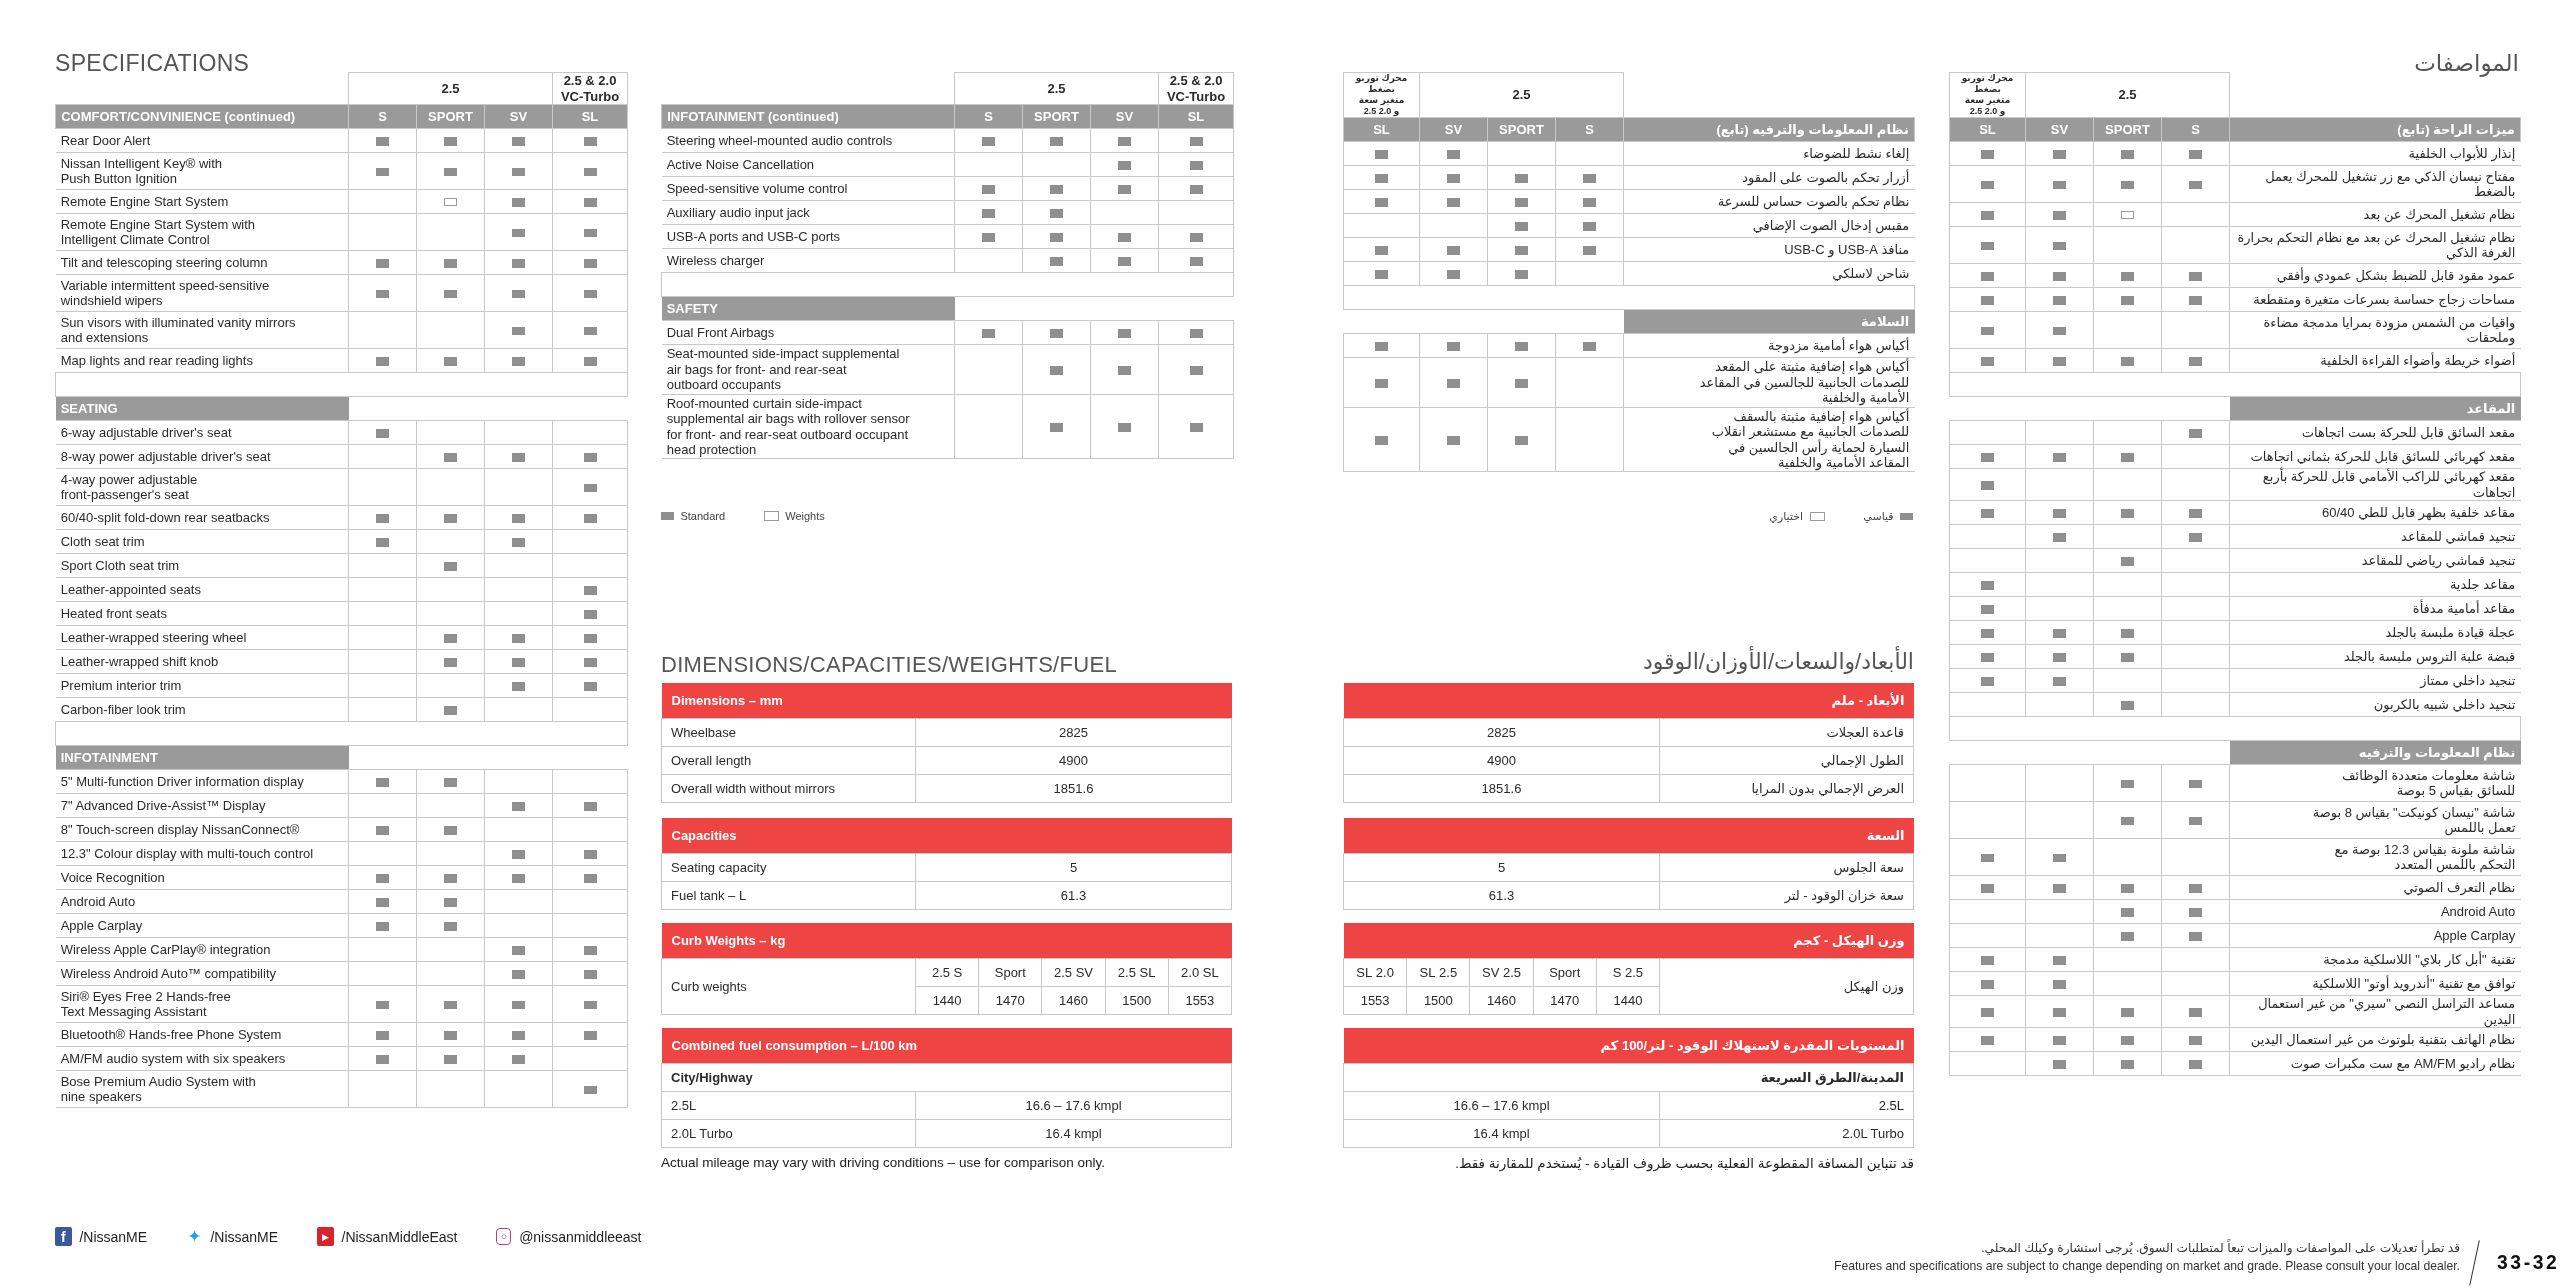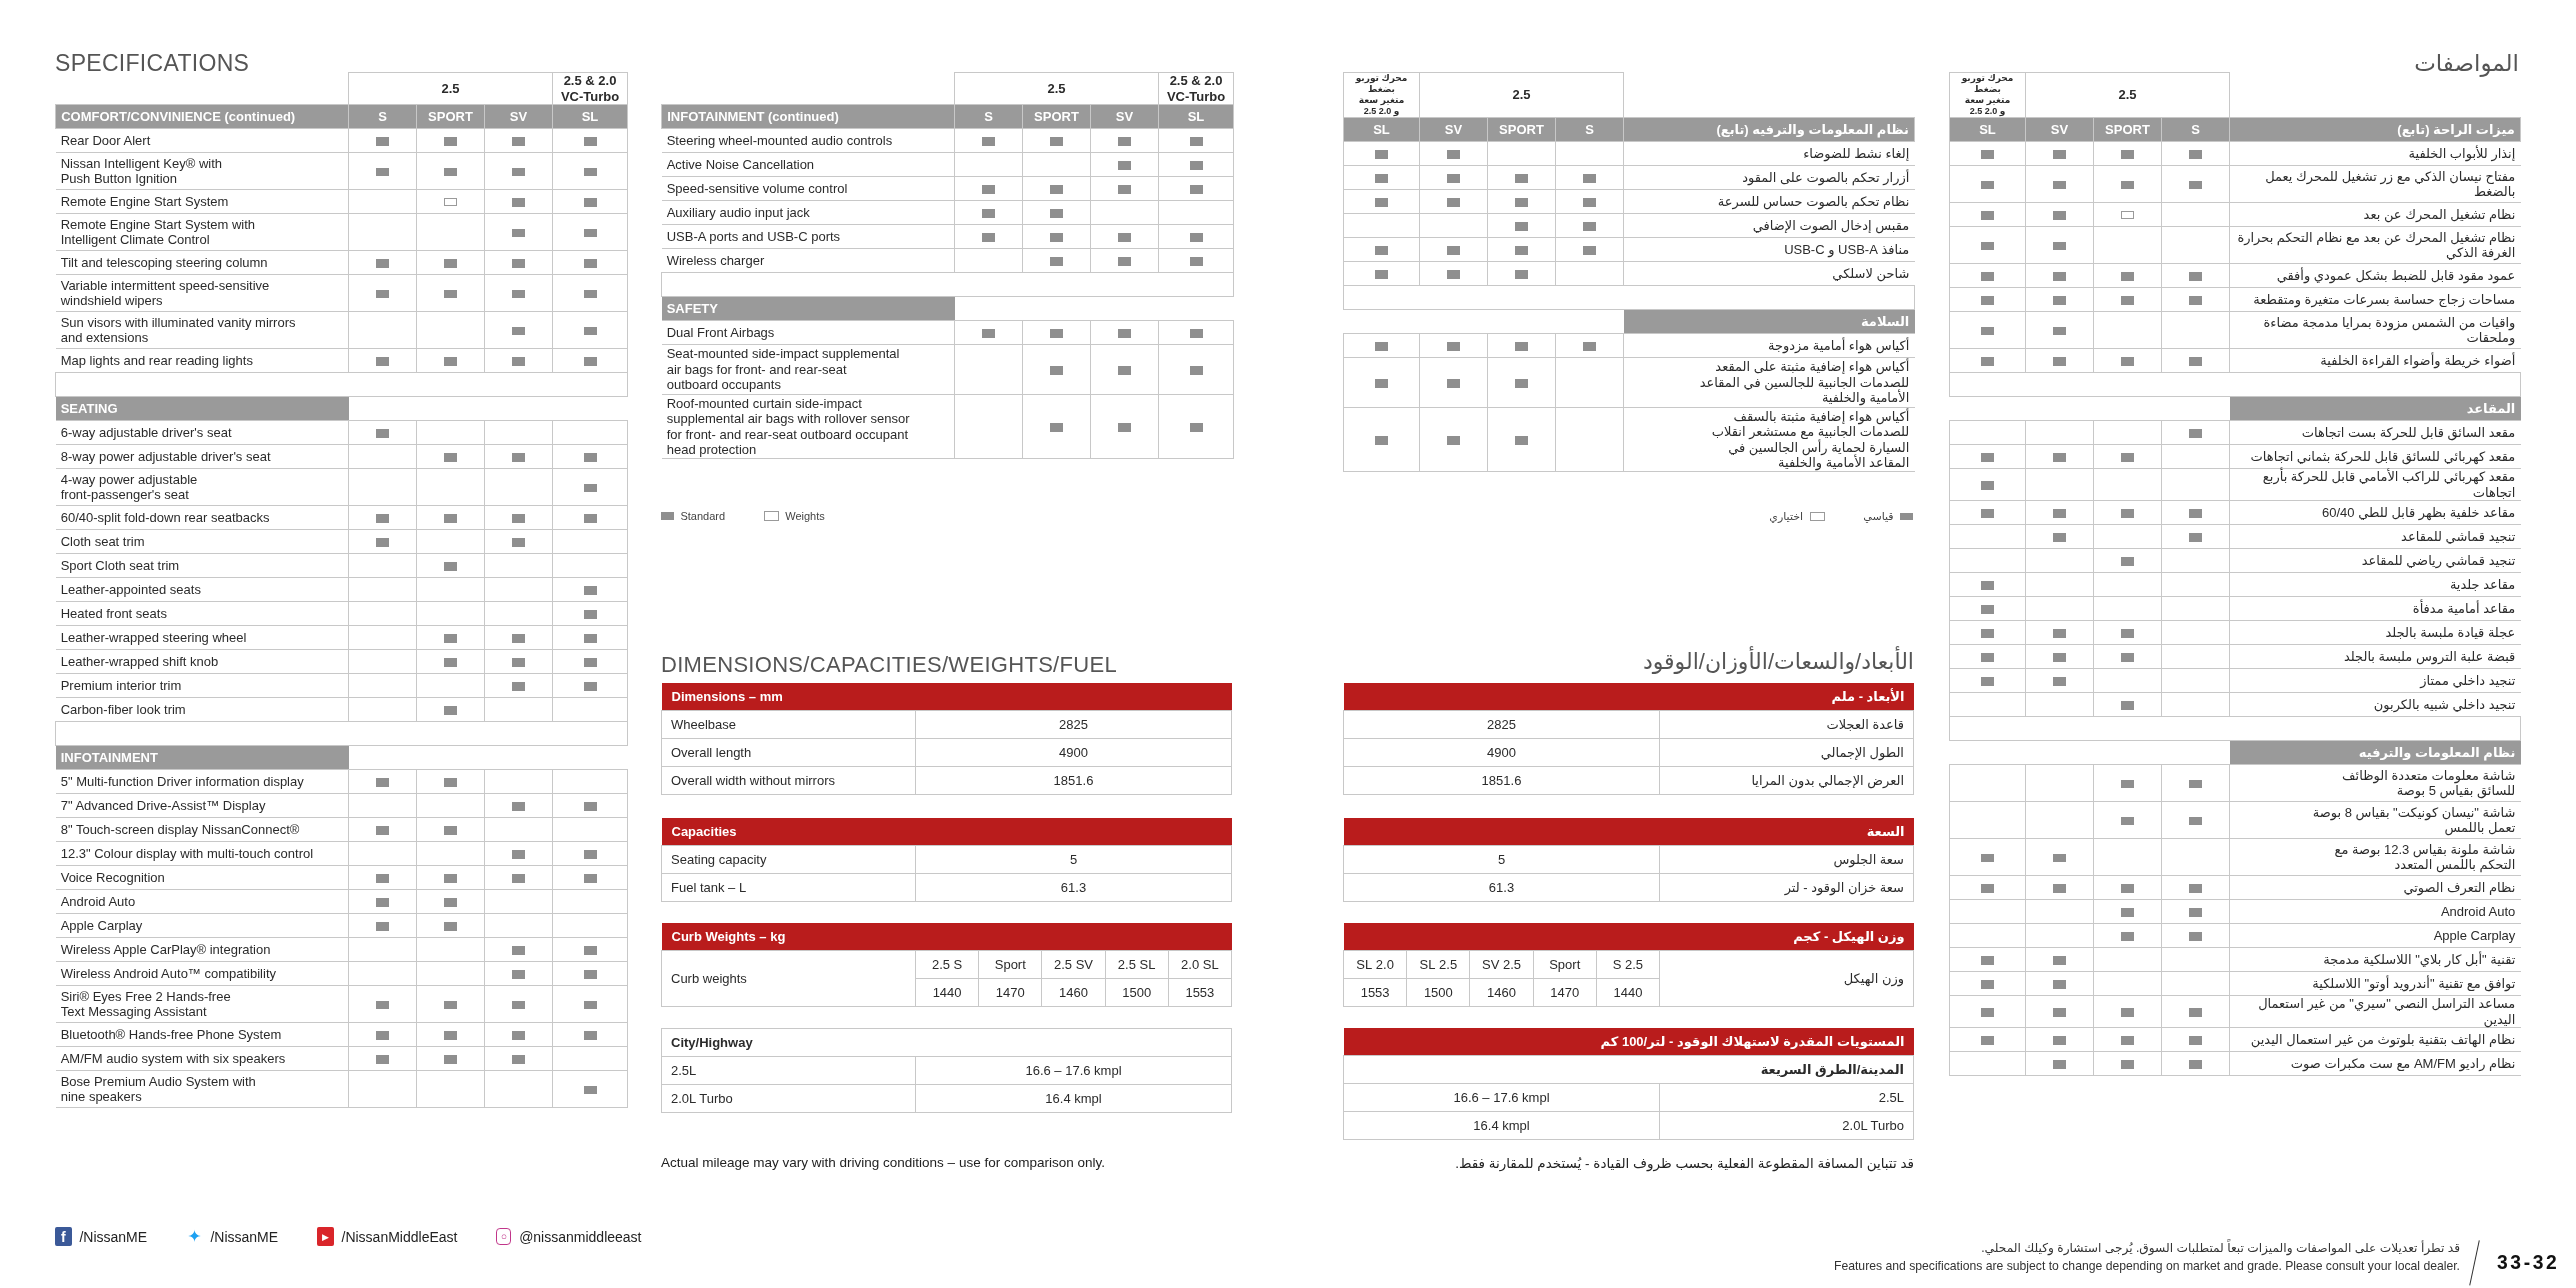--- a/index.html
+++ b/index.html
@@ -18,21 +18,21 @@
   .hdr td.c{text-align:center;}
   .sec td.sh{background:#9a9a9a;color:#fff;font-weight:bold;font-size:13px;height:23px;border:none;}
   .sec td.empty{border:none;}
   .sp td{border:none;height:22px;}
   .box{display:inline-block;width:13px;height:8.4px;background:#8f8f8f;vertical-align:middle;}
   .box.opt{background:#fff;border:1.3px solid #9a9a9a;width:10.3px;height:5.8px;}
   
   table.dim{border-collapse:collapse;table-layout:fixed;position:absolute;}
   table.dim td{border:1.3px solid #c8c8c8;font-size:13px;height:27px;padding:0 9px;vertical-align:middle;}
   table.dim td.v{text-align:center;}
-  table.dim td.dh{background:#b91c1c;color:#fff;font-weight:bold;height:27px;border:none;padding-left:10px;}
+  table.dim td.dh{background:#ef4444;color:#fff;font-weight:bold;height:35px;border:none;padding-left:10px;}
   table.dim td.b{font-weight:bold;}
   .note{font-size:13.5px;color:#222;}
   .legend{font-size:11px;color:#444;display:flex;align-items:center;gap:6.4px;}
   .legend .box{width:13px;height:7.7px;}
   .social{display:flex;align-items:center;gap:7.7px;font-size:14px;color:#222;}
   .ico{width:16.7px;height:19.3px;display:inline-flex;align-items:center;justify-content:center;color:#fff;font-weight:bold;font-size:14px;border-radius:1.9px;}
   .footer-txt{font-size:12.2px;color:#333;line-height:18px;}
   .pgnum{font-size:19.3px;font-weight:bold;letter-spacing:2.6px;color:#111;}
 </style>
 </head>
@@ -847,20 +847,23 @@
           <td class="v" style="padding:0;">1553</td>
         </tr>
       </tbody>
     </table>
     <table class="dim" style="left:661px;top:1028px;width:571px;direction:ltr;">
       <colgroup>
         <col style="width:254px">
         <col>
       </colgroup>
       <tbody>
+        <tr>
+          <td colspan="2" class="dh" style="text-align:left">Combined fuel consumption – L/100 km</td>
+        </tr>
         <tr>
           <td colspan="2" class="b" style="text-align:left">City/Highway</td>
         </tr>
         <tr>
           <td style="text-align:left;direction:ltr;">2.5L</td>
           <td class="v" style="direction:ltr;">16.6 – 17.6 kmpl</td>
         </tr>
         <tr>
           <td style="text-align:left;direction:ltr;">2.0L Turbo</td>
           <td class="v" style="direction:ltr;">16.4 kmpl</td>

